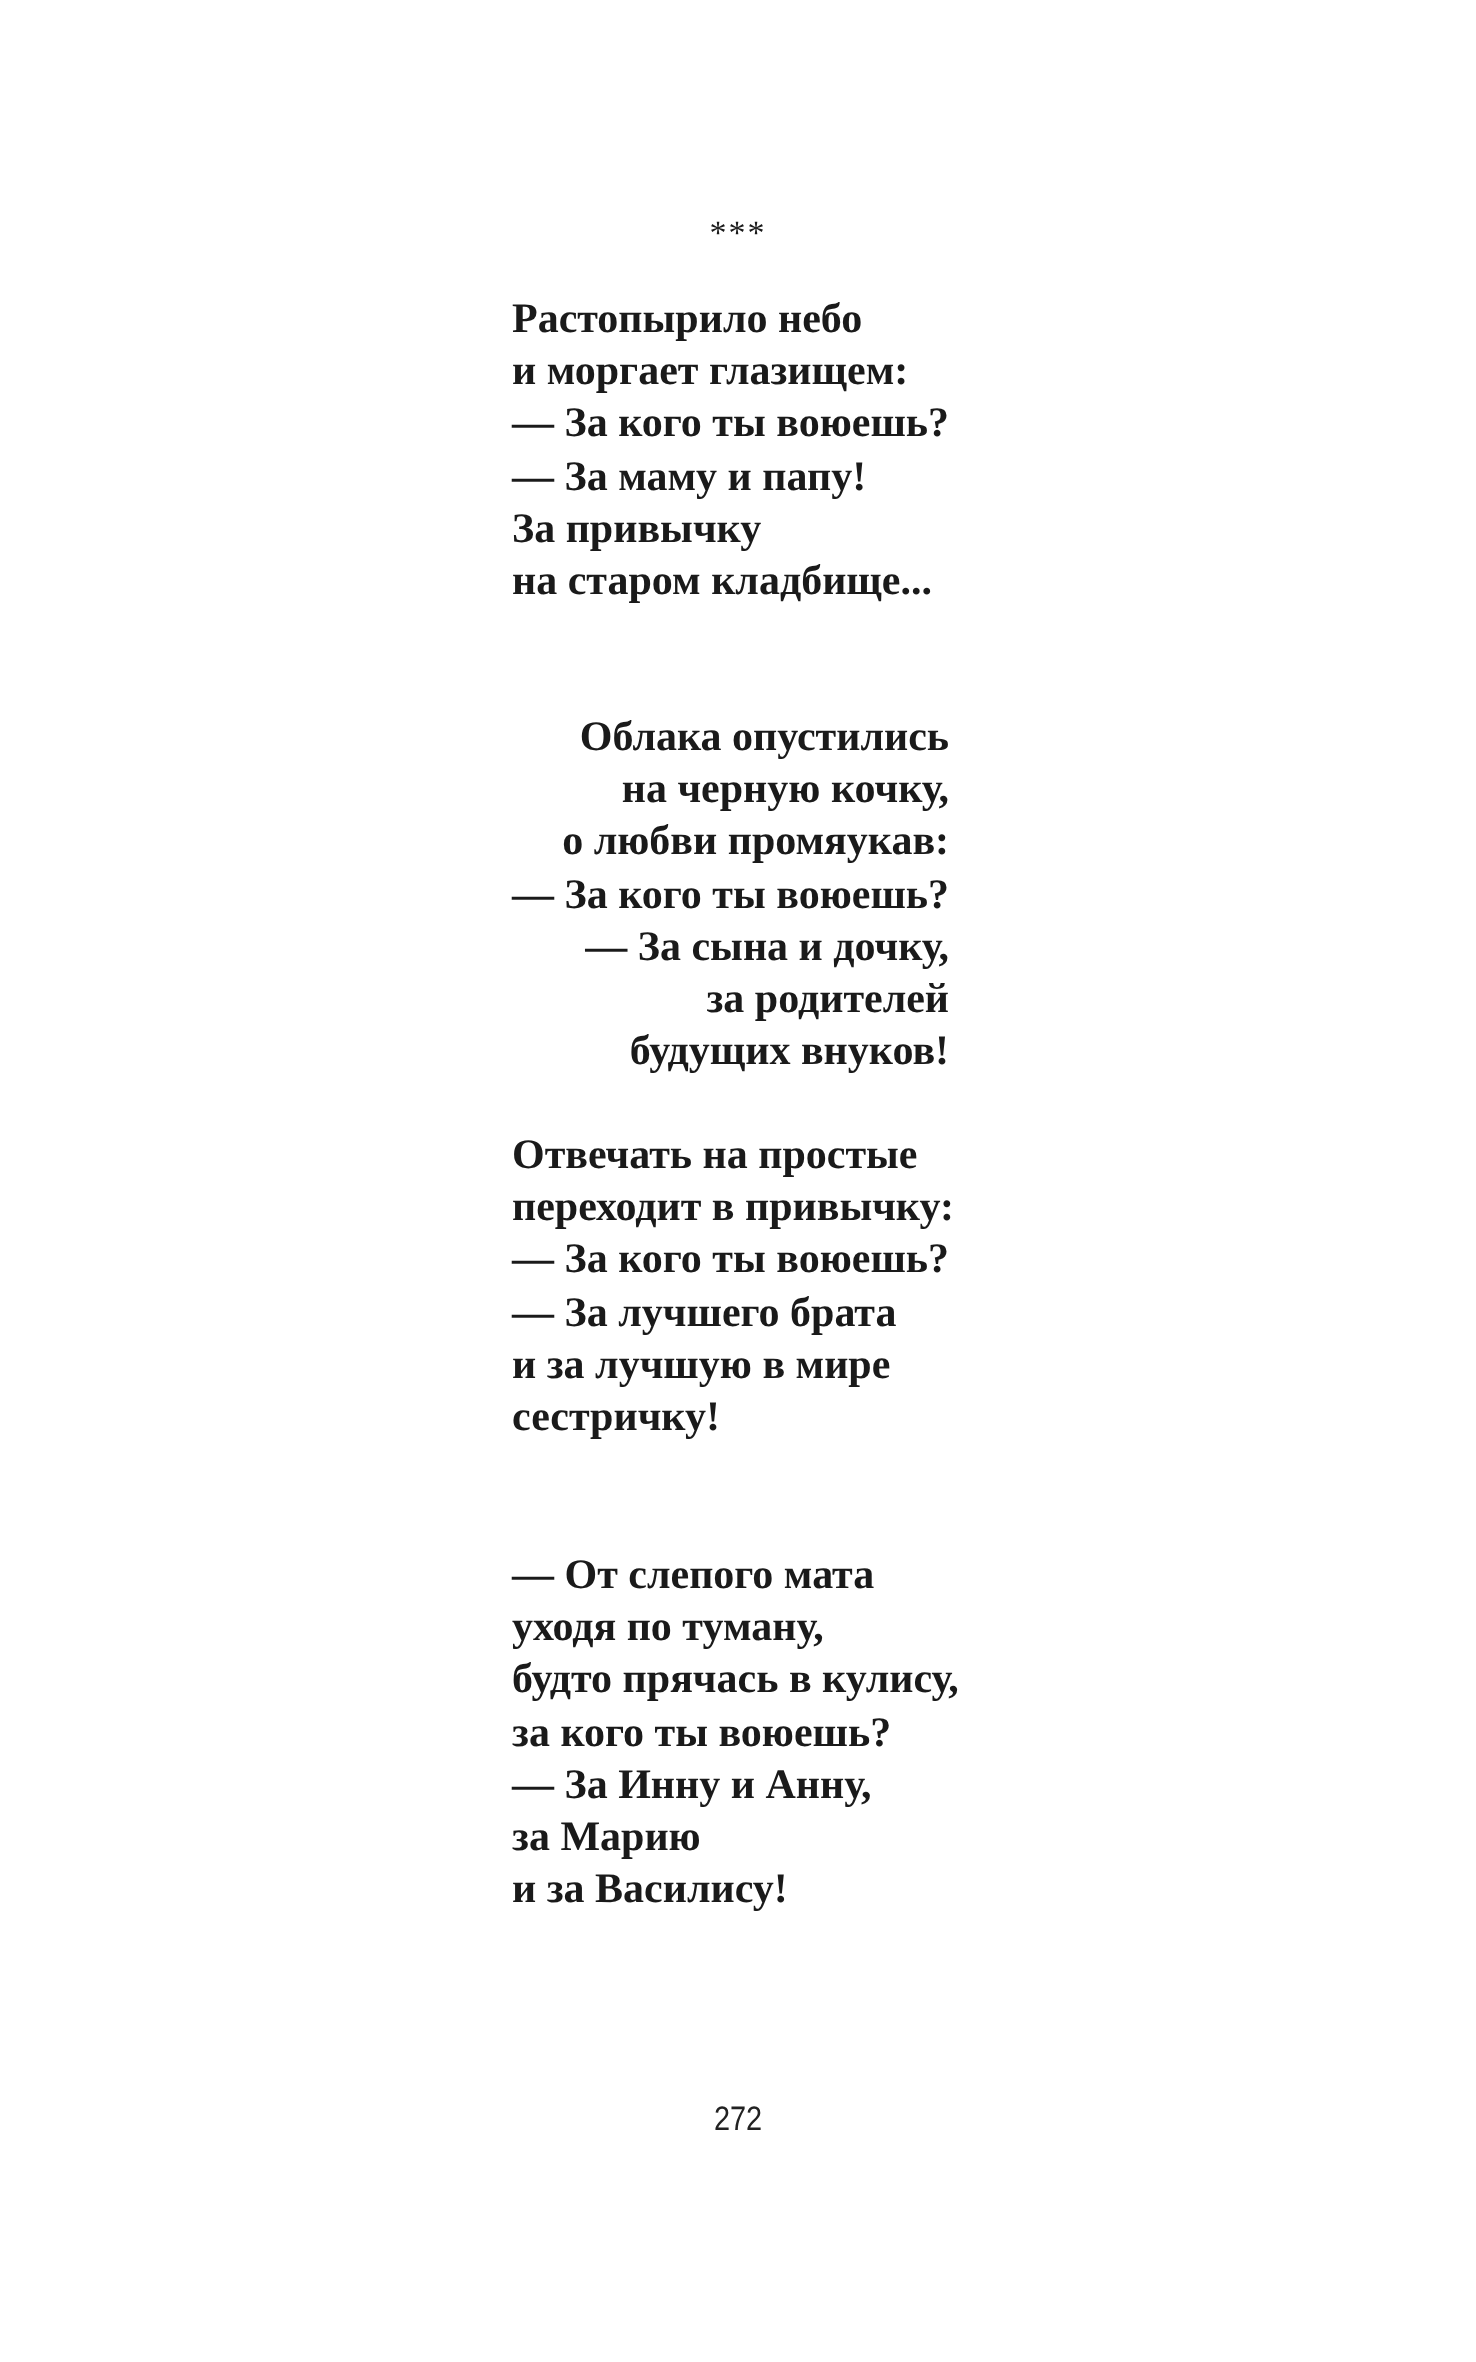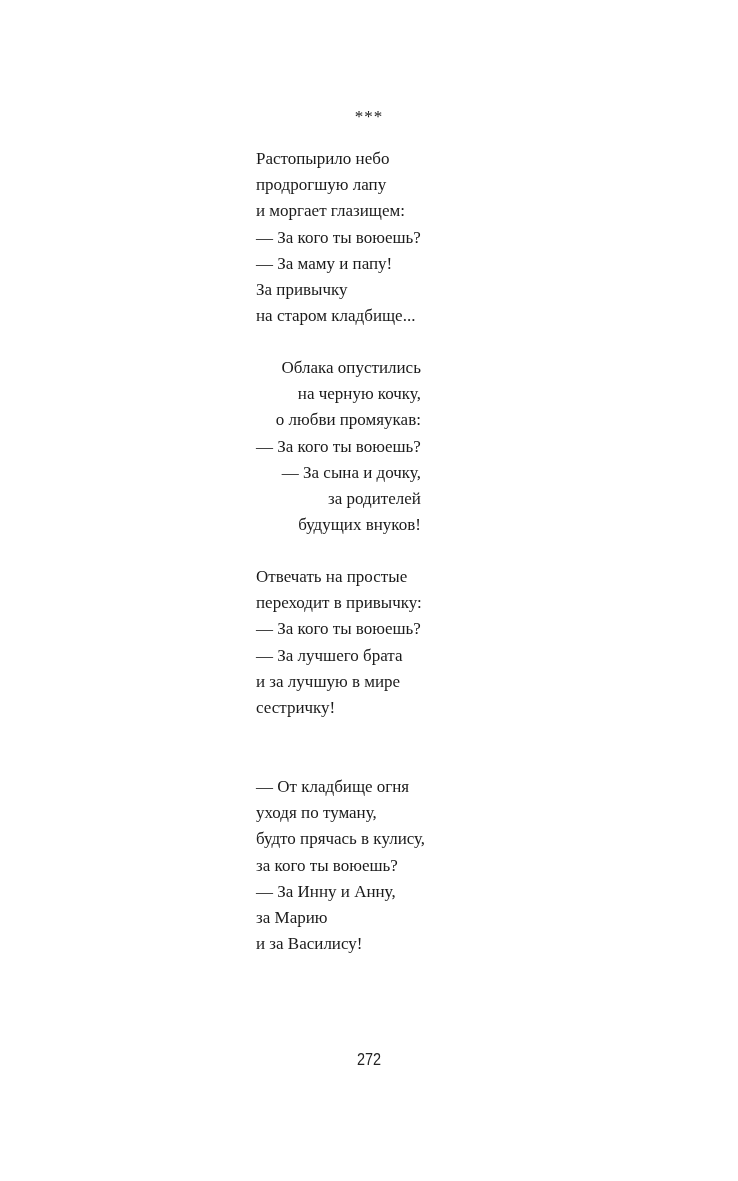--- a/index.html
+++ b/index.html
@@ -22,22 +22,23 @@
     width: 738px;
     text-align: center;
     font-size: 17px;
     letter-spacing: 1px;
     line-height: 20px;
   }
   .stanza {
     position: absolute;
     left: 256px;
     margin: 0;
-    font-size: 17px;
+    font-size: 21px;
     line-height: 26.2px;
+    font-weight: bold;
   }
   .line {
     display: block;
     white-space: nowrap;
   }
   .page-number {
     position: absolute;
     top: 1050px;
     left: 0;
     width: 738px;
@@ -50,21 +51,20 @@
   }
 </style>
 </head>
 <body>
 
 <div>
   <div class="asterism">***</div>
 
   <p class="stanza" style="top:146px;">
     <span class="line">Растопырило небо</span>
-    <span class="line">продрогшую лапу</span>
     <span class="line">и моргает глазищем:</span>
     <span class="line">— За кого ты воюешь?</span>
     <span class="line">— За маму и папу!</span>
     <span class="line">За привычку</span>
     <span class="line">на старом кладбище...</span>
   </p>
 
   <p class="stanza" style="top:355px;text-align:right;">
     <span class="line">Облака опустились</span>
     <span class="line">на черную кочку,</span>
@@ -78,21 +78,21 @@
   <p class="stanza" style="top:564px;">
     <span class="line">Отвечать на простые</span>
     <span class="line">переходит в привычку:</span>
     <span class="line">— За кого ты воюешь?</span>
     <span class="line">— За лучшего брата</span>
     <span class="line">и за лучшую в мире</span>
     <span class="line">сестричку!</span>
   </p>
 
   <p class="stanza" style="top:774px;">
-    <span class="line">— От кладбище огня</span>
+    <span class="line">— От слепого мата</span>
     <span class="line">уходя по туману,</span>
     <span class="line">будто прячась в кулису,</span>
     <span class="line">за кого ты воюешь?</span>
     <span class="line">— За Инну и Анну,</span>
     <span class="line">за Марию</span>
     <span class="line">и за Василису!</span>
   </p>
 
   <div class="page-number">272</div>
 </div>

